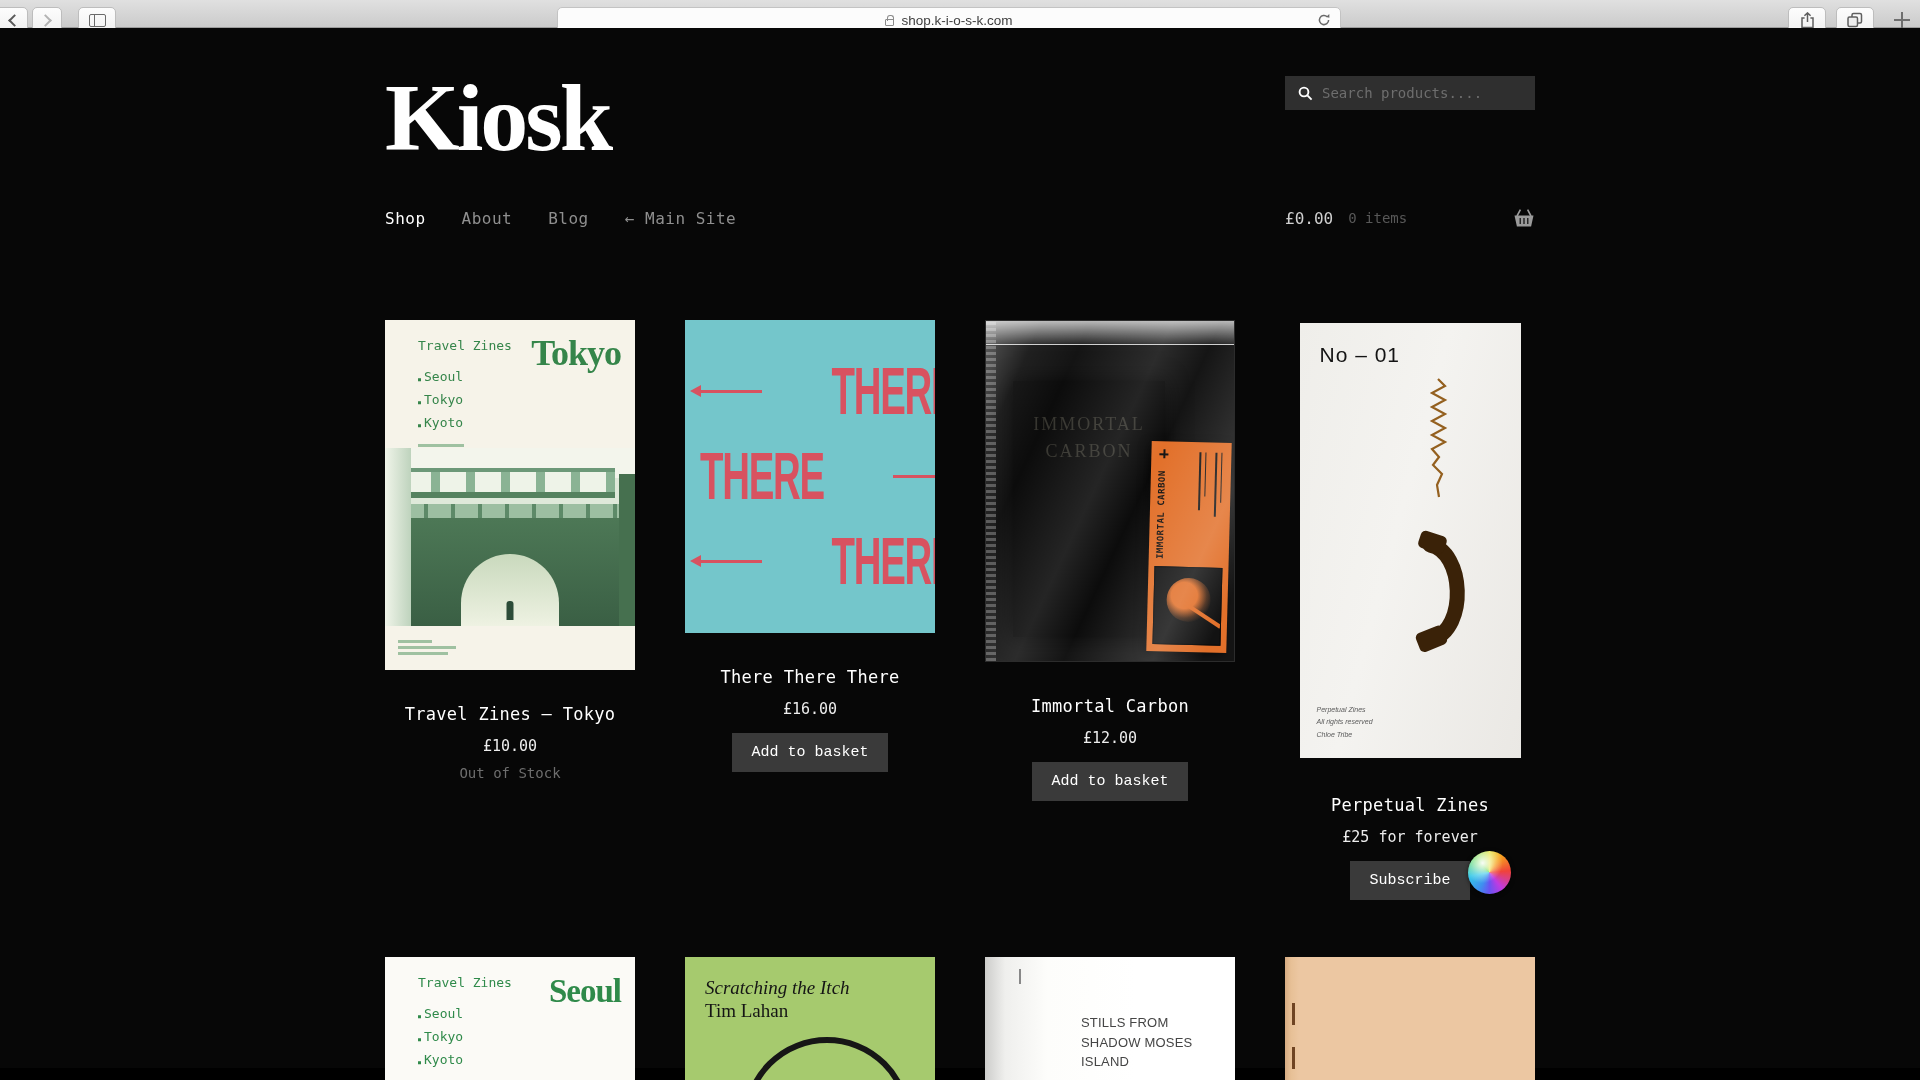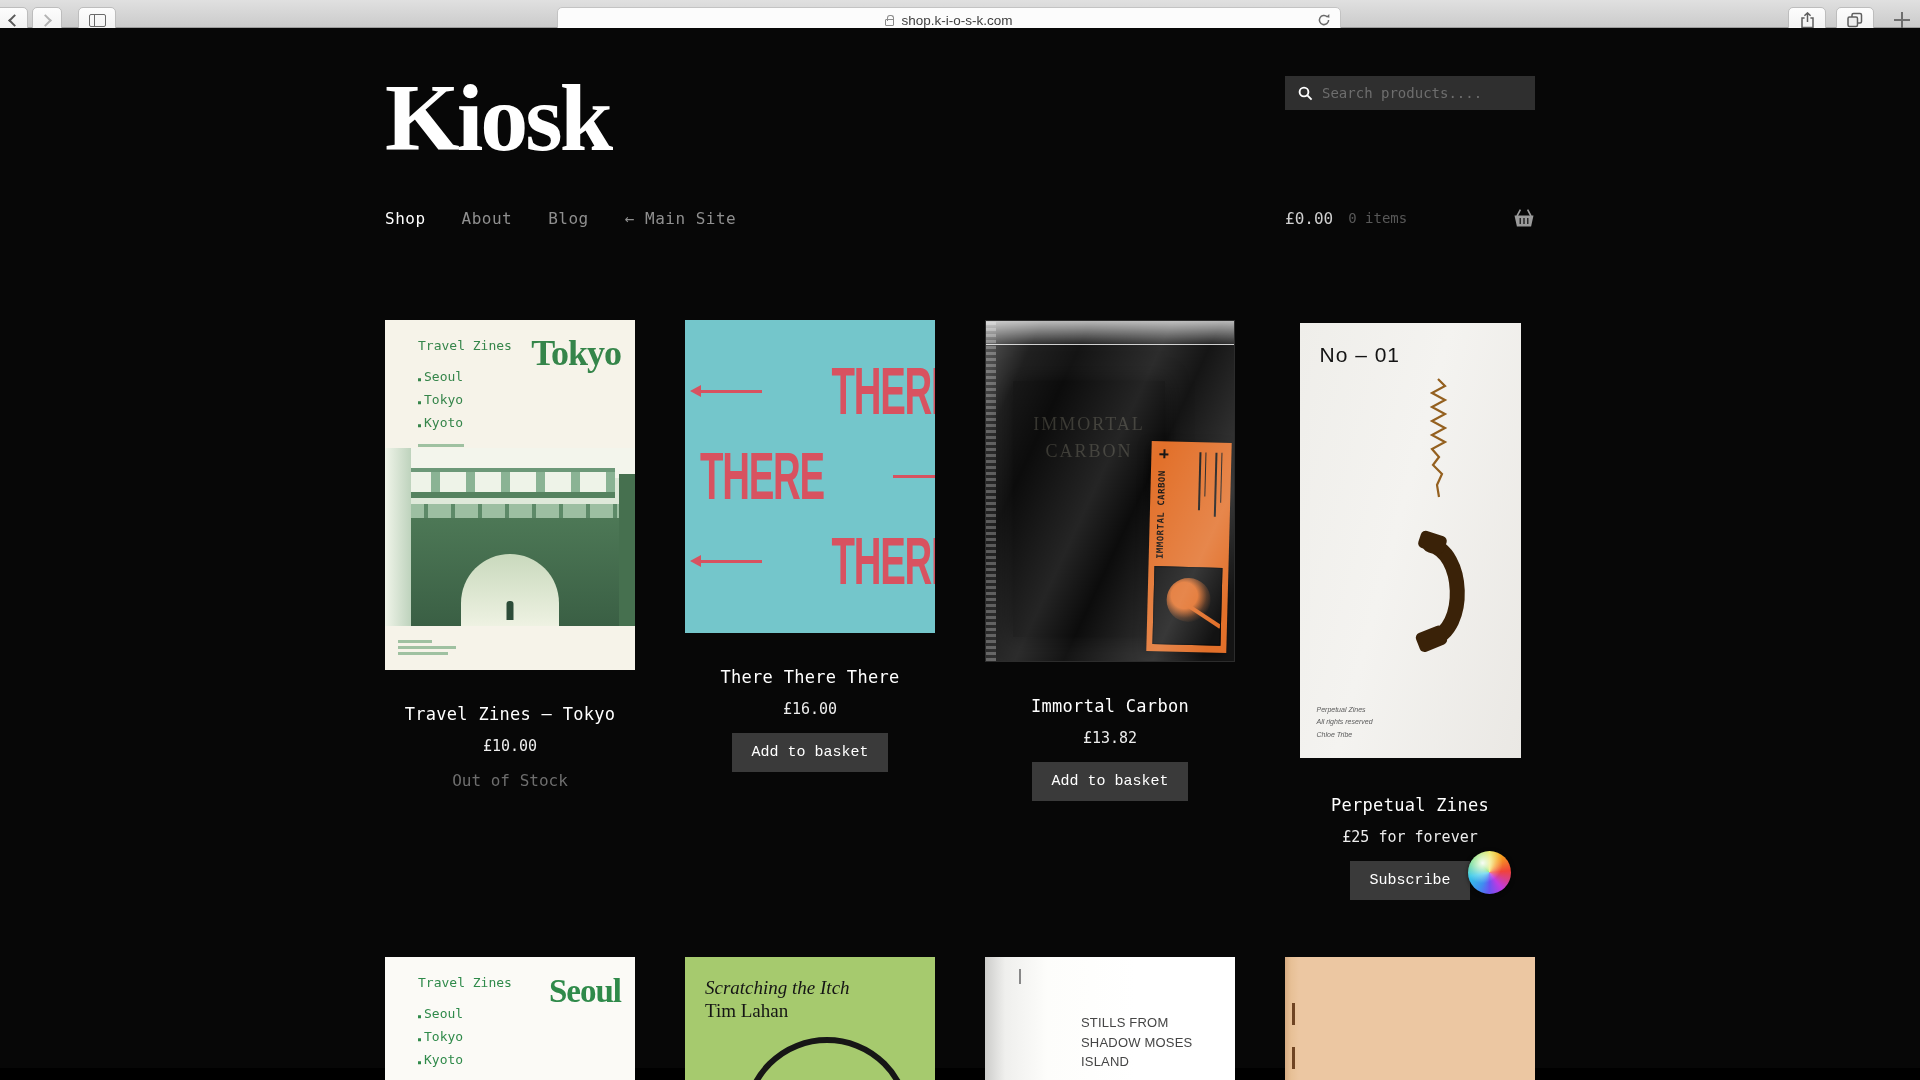--- a/index.html
+++ b/index.html
@@ -61,21 +61,21 @@
 
   
   .grid { margin-top:92px; display:grid; grid-template-columns:repeat(4,250px);
     column-gap:50px; row-gap:57px; align-items:start; }
   .product { display:flex; flex-direction:column; align-items:center; }
   .cover { width:250px; position:relative; overflow:hidden; cursor:pointer; }
   .p-title { margin-top:34px; font-size:17px; color:#fff; letter-spacing:0.3px; white-space:nowrap; }
   .p-price { margin-top:13px; font-size:15px; color:#ededed; }
   .p-btn { margin-top:15px; background:#3a3a3a; color:#fff; border:none;
     font-family:Liberation Mono, monospace; font-size:15px; padding:11px 19px; cursor:pointer; }
-  .p-status { margin-top:16px; font-size:16px; color:#6e6e6e; }
+  .p-status { margin-top:10px; font-size:14px; color:#6e6e6e; }
 
   
   .cover-tokyo { height:350px; background:#f6f3e9; color:#35854a; }
   .cover-seoul { height:350px; background:#fbfaf6; color:#2f8a4a; }
   .tz-meta { position:absolute; top:14px; left:13px; font-size:13px; line-height:1.8;margin-left:20px; }
   .tz-series { margin-bottom:7px; }
   .tz-city::before { content:"■ "; font-size:5px; }
   .tz-lines { margin-top:9px; }
   .tz-lines i, .tz-caption i { display:block; height:3px; background:rgba(53,133,74,.45); margin-bottom:3px; }
   .tz-lines i:nth-child(1){width:46px;} .tz-lines i:nth-child(2){width:58px;}
@@ -341,21 +341,21 @@
                 <i></i>
                 <i></i>
               </span>
             <span class="card-vtext">IMMORTAL CARBON</span>
             <span class="card-photo"></span>
           </div>
           <div class="bag-seal"></div>
           <div class="bag-sheen"></div>
         </div>
         <div class="p-title">Immortal Carbon</div>
-        <div class="p-price">£13.82</div>
+        <div class="p-price">£12.00</div>
         <button class="p-btn">Add to basket</button>
       </div>
 
       <div class="product">
         <div class="cover cover-perpetual">
           <div class="pz-issue">No – 01</div>
           <svg class="pz-phone" width="90" height="280" viewBox="0 0 90 280">
             <path d="M46 4 l7 7 l-13 7 l13 7 l-13 7 l13 7 l-13 7 l13 7 l-13 7 l13 7 l-13 7 l7 8 l-6 8 l9 9 l-5 11 l2 12" stroke="#94601f" stroke-width="2.2" fill="none"></path>
             <path d="M38 170 C 72 176, 76 254, 40 264" stroke="#3a2208" stroke-width="15" stroke-linecap="round" fill="none"></path>
             <rect x="27" y="158" width="27" height="18" rx="5" fill="#3a2208" transform="rotate(18 40 167)"></rect>

